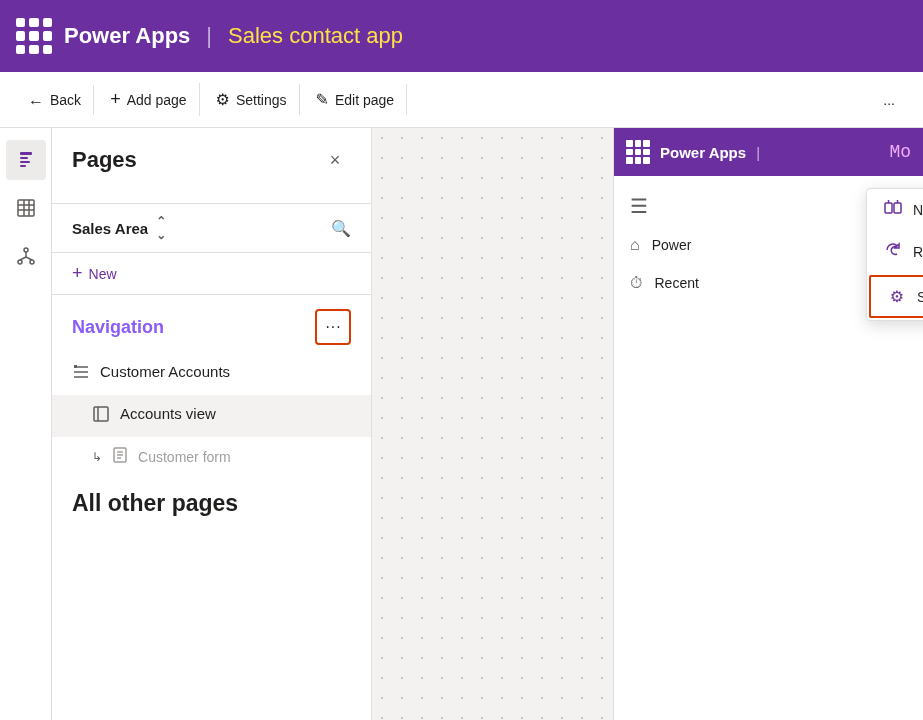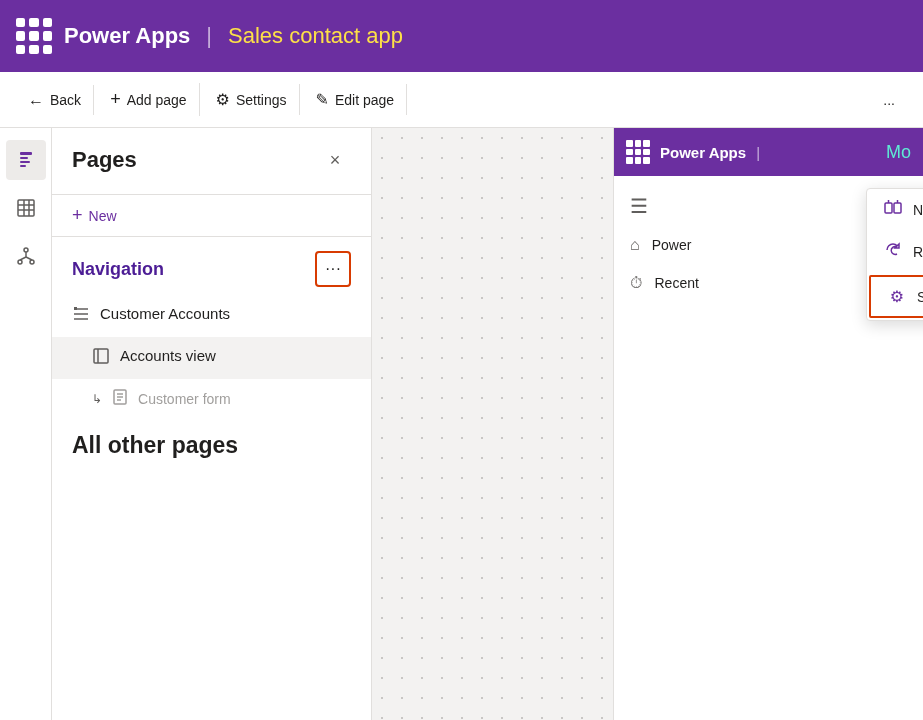--- a/index.html
+++ b/index.html
@@ -119,21 +119,21 @@
       width: 320px;
       background: white;
       border-right: 1px solid #e1dfdd;
       display: flex;
       flex-direction: column;
     }
     .pages-header {
       display: flex;
       align-items: center;
       justify-content: space-between;
-      padding: 16px 20px 18px;
+      padding: 16px 20px 27px;
       border-bottom: 1px solid #e1dfdd;
     }
     .pages-title {
       font-size: 22px;
       font-weight: 700;
       color: #201f1e;
     }
     .close-btn {
       background: none;
       border: none;
@@ -173,21 +173,21 @@
 
     .nav-section-header {
       display: flex;
       align-items: center;
       justify-content: space-between;
       padding: 14px 20px 8px;
     }
     .nav-section-title {
       font-size: 18px;
       font-weight: 700;
-      color: #4c1d95;
+      color: #8b5cf6;
     }
     .nav-section-actions {
       display: flex;
       align-items: center;
       gap: 4px;
     }
     .nav-more-btn {
       width: 36px; height: 36px;
       border: 2px solid #d83b01;
       background: white;
@@ -271,23 +271,24 @@
     .preview-app-name {
       color: white;
       font-size: 15px;
       font-weight: 600;
     }
     .preview-app-separator {
       color: rgba(255,255,255,0.6);
       font-size: 15px;
     }
     .preview-app-more {
-      color: #5eead4;
+      color: #f0abfc;
       margin-left: auto;
       font-size: 18px;
+      font-family: Liberation Mono, monospace;
     }
 
     .preview-nav-area {
       padding: 10px 0;
       background: white;
     }
     .preview-hamburger {
       padding: 8px 16px;
       font-size: 20px;
       color: #605e5c;
@@ -417,20 +418,27 @@
   </div>
 
   <div class="pages-panel">
     <div class="pages-header">
       <span class="pages-title">Pages</span>
       <button class="close-btn">
         <span>×</span>
       </button>
     </div>
 
+    <div class="sales-area-row">
+      <div class="sales-area-left">
+        <span>Sales Area</span>
+        <span class="sort-icon">⌃<br>⌄</span>
+      </div>
+      <span class="search-icon">🔍</span>
+    </div>
 
     <div class="new-row">
       <span style="font-size:18px; color:#6b2fa0;">+</span>
       <span>New</span>
     </div>
 
     <div class="nav-section-header">
       <span class="nav-section-title">Navigation</span>
       <div class="nav-section-actions">
         <button class="nav-more-btn">

